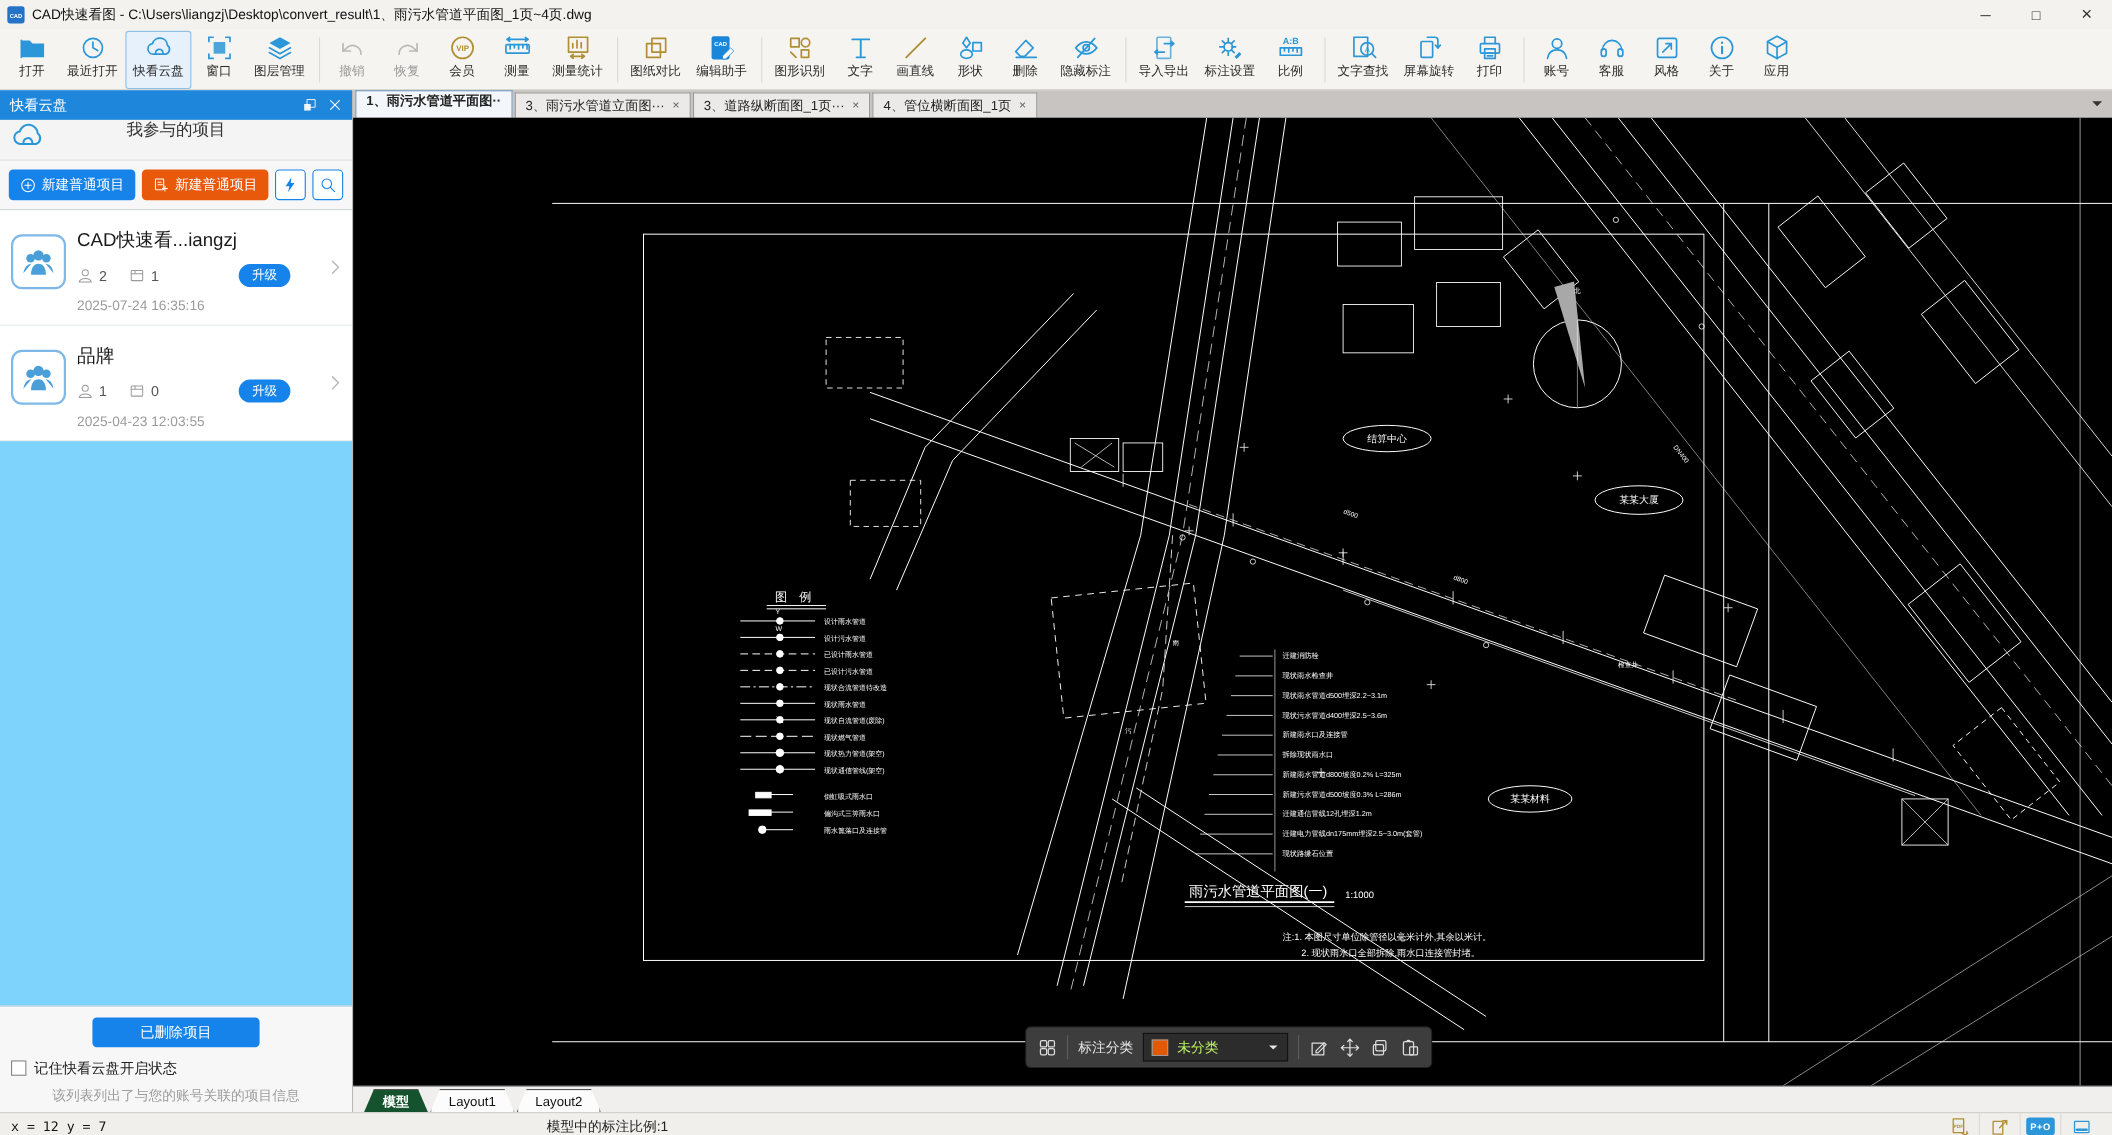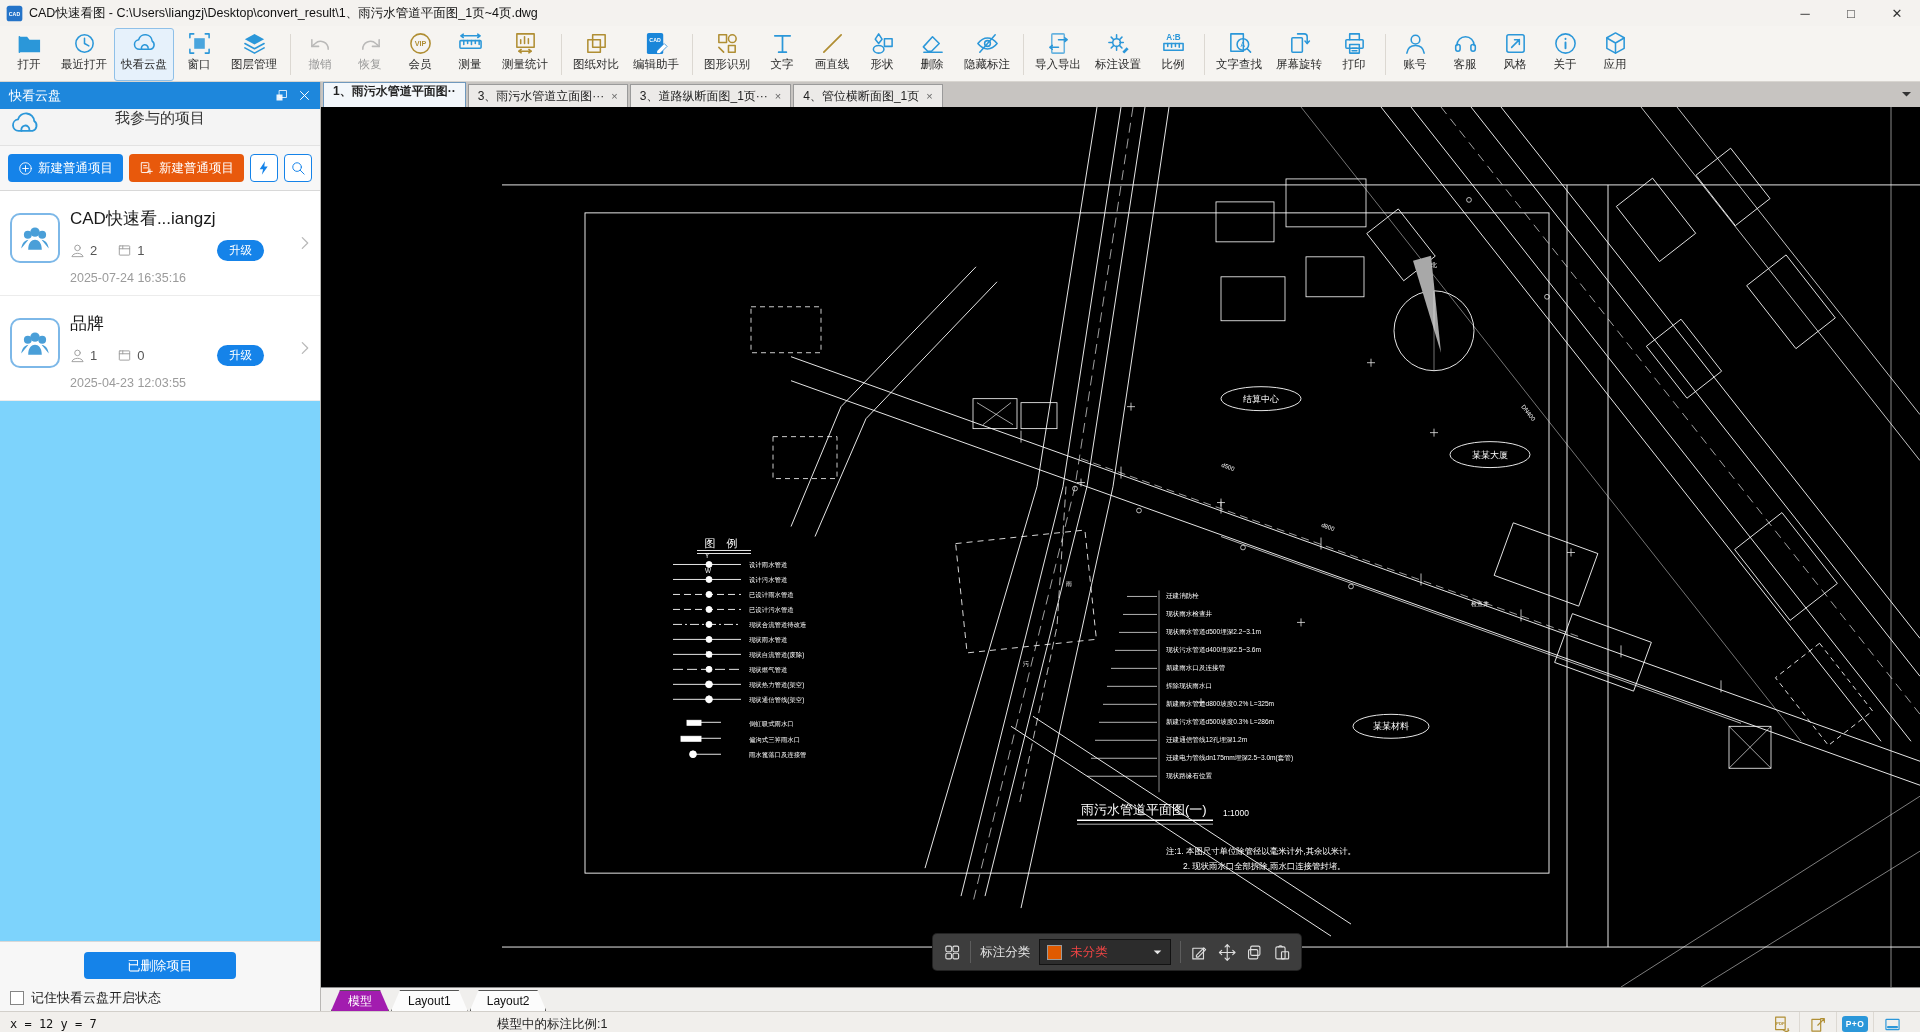--- a/index.html
+++ b/index.html
@@ -67,26 +67,26 @@
   .tab-caret{position:absolute;right:7px;top:6px;width:13px;height:13px;color:#333;}
   .canvas{flex:1;background:#000;position:relative;overflow:hidden;}
   .canvas svg.drawing{position:absolute;inset:0;width:100%;height:100%;}
   
   .anno-bar{position:absolute;left:612px;top:827px;width:368px;height:36px;background:#3d3d3d;border-radius:4px;display:flex;align-items:center;gap:9px;padding:0 10px;box-sizing:border-box;color:#e6e6e6;box-shadow:0 0 0 1px #222;}
   .anno-bar .aico{width:21px;height:21px;color:#dedede;}
   .anno-sep{width:1px;height:22px;background:#5d5d5d;}
   .anno-label{font-size:12.5px;white-space:nowrap;}
   .anno-select{display:flex;align-items:center;gap:8px;background:#2c2c2c;border:1px solid #121212;height:26px;padding:0 7px;width:148px;box-sizing:border-box;}
   .anno-select .swatch{width:13px;height:13px;border:1px solid #9a9a9a;flex:none;}
-  .anno-select .sel-text{font-size:12.5px;flex:1;color:#ef4444;}
+  .anno-select .sel-text{font-size:12.5px;flex:1;color:#bef264;}
   .anno-select .scaret{width:11px;height:11px;color:#e6e6e6;}
   
   .layouttabs{height:23px;background:#f0efed;border-top:1px solid #8a8a8a;display:flex;align-items:flex-end;padding-left:10px;gap:2px;}
   .ltab{height:20px;padding:0 16px;display:flex;align-items:center;font-size:12px;color:#111;background:#fcfcfc;border:1px solid #555;border-bottom:none;clip-path:polygon(9px 0,calc(100% - 9px) 0,100% 100%,0 100%);}
-  .ltab.active{background:#a21caf;color:#fff;font-weight:normal;}
+  .ltab.active{background:#14532d;color:#fff;font-weight:bold;}
   
   .statusbar{height:24px;background:#f1efec;border-top:1px solid #d2cfca;position:relative;display:flex;align-items:center;font-size:12px;color:#222;}
   .coords{position:absolute;left:10px;font-family:"DejaVu Sans Mono",monospace;font-size:12px;color:#111;}
   .scale-info{position:absolute;left:497px;font-size:12.5px;color:#222;}
   .sb-icons{position:absolute;right:10px;top:0;bottom:0;display:flex;align-items:center;}
   .sb-cell{width:36px;height:24px;display:flex;align-items:center;justify-content:center;border-left:1px solid #ddd9d3;}
   .sb-cell .sico{width:19px;height:19px;color:#b08e33;}
   .sb-cell .sico.blue{color:#2b97d9;}
   .po{background:#2b97d9;color:#fff;font-size:8.5px;font-weight:bold;padding:3px 4px;border-radius:3px;letter-spacing:.5px;}
 </style>
@@ -562,20 +562,21 @@
           </span>
       </div>
       <div style="flex:1"></div>
     </div>
     <div class="side-bottom">
       <div class="btn-deleted">已删除项目</div>
       <div class="remember-row">
         <span class="checkbox"></span>
         <span>记住快看云盘开启状态</span>
       </div>
+      <div class="footer-note">该列表列出了与您的账号关联的项目信息</div>
     </div>
   </div>
 
   <div class="rightpane">
     <div class="tabbar">
 
         <div class="dtab active">
           <span>1、雨污水管道平面图··</span>
           <span class="x">×</span>
         </div>

